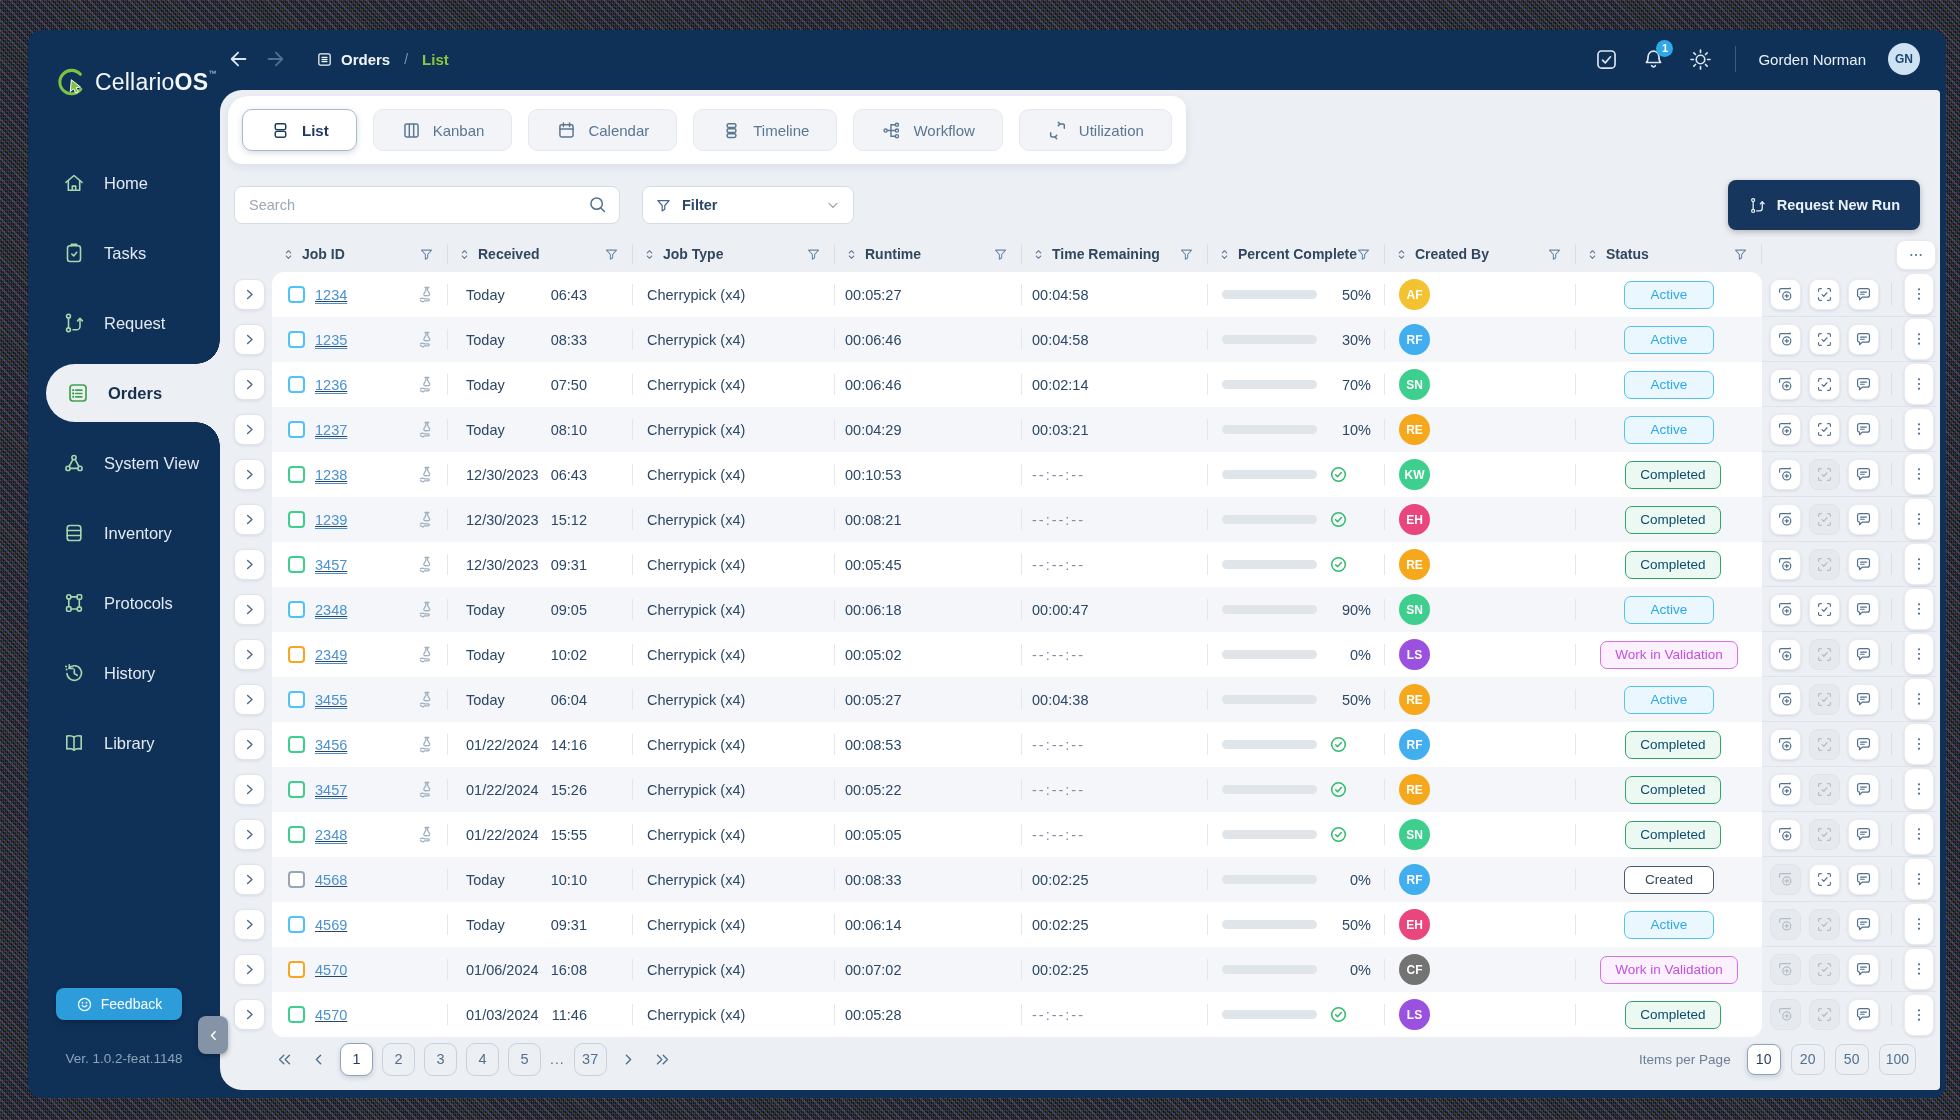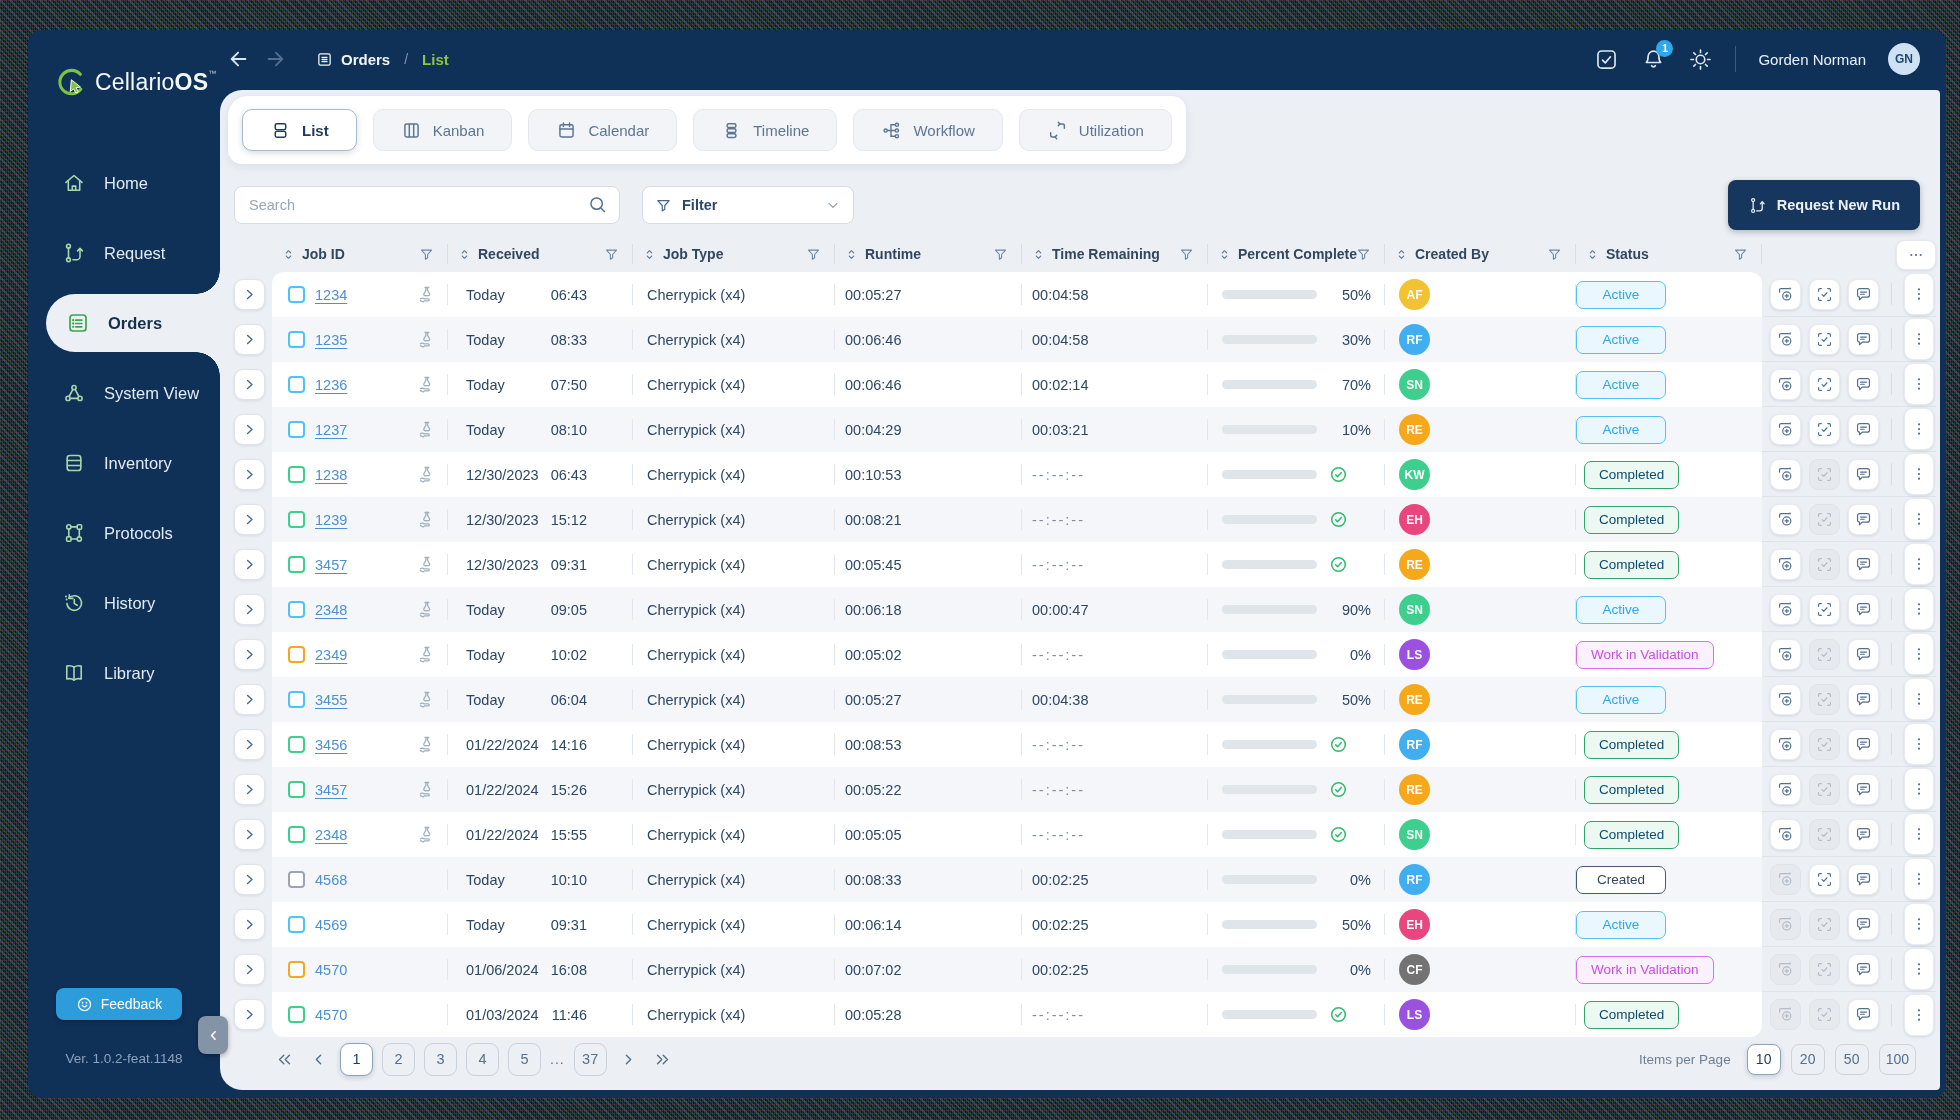--- a/index.html
+++ b/index.html
@@ -88,38 +88,38 @@
 #rows{position:absolute;top:182px;left:14px;right:4px;}
 .row{display:flex;height:45px;align-items:stretch;}
 .expand-slot{width:38px;flex:none;display:flex;align-items:center;}
 .expand-btn{width:31px;height:31px;border:1px solid #DFE4EA;border-radius:9px;background:#fff;color:#4A6685;display:flex;align-items:center;justify-content:center;cursor:pointer;box-shadow:0 1px 3px rgba(25,50,90,.10);}
 .cells{display:flex;background:#fff;}
 .row:nth-child(even) .cells{background:#F4F6F9;}
 .row:first-child .cells{border-radius:12px 12px 0 0;}
 .row:last-child .cells{border-radius:0 0 12px 12px;}
 .cell{position:relative;display:flex;align-items:center;font-size:14.5px;color:#2C4765;}
 .cell:not(.c8)::after{content:"";position:absolute;right:0;top:12px;bottom:12px;width:1px;background:var(--line);}
-.cell.c1{gap:10px;padding-left:16px;}
+.cell.c1{gap:10px;padding-left:16px;text-decoration:underline;}
 .cbx{width:17px;height:17px;border-radius:4px;border:2px solid var(--blue);background:#fff;flex:none;cursor:pointer;}
 .jid{color:var(--link);cursor:pointer;}
 .jid.lnk{text-decoration:underline;text-underline-offset:3px;}
 .hand{margin-left:auto;margin-right:10px;color:#9FB0C0;}
 .cell.c2{justify-content:space-between;padding:0 46px 0 18px;}
 .cell.c3{padding-left:14px;}
 .cell.c4,.cell.c5{padding-left:10px;}
 .dim{color:#7F90A1;letter-spacing:2px;}
 .cell.c6{gap:0;padding:0 14px;}
 .bar{width:95px;height:9px;border-radius:5px;background:var(--track);overflow:hidden;flex:none;}
 .fill{height:100%;border-radius:5px;background:var(--bluefill);}
 .fill.done{background:var(--cgreen);}
 .pct{margin-left:auto;font-size:14.5px;color:#2C4765;text-align:right;}
 .chk{margin-left:12px;color:var(--cgreen);}
 .cell.c7{padding-left:14px;}
 .avatar{width:31px;height:31px;border-radius:50%;color:#fff;font-size:12px;font-weight:700;display:flex;align-items:center;justify-content:center;}
-.cell.c8{justify-content:flex-start;}
+.cell.c8{justify-content:center;}
 .sbadge{min-width:90px;padding:0 14px;height:28px;border-radius:7px;display:flex;align-items:center;justify-content:center;font-size:13.5px;border:1.5px solid;white-space:nowrap;}
 .st-active{color:#2BA8E8;border-color:#55C3F0;background:#EAF7FE;}
 .st-completed{color:#0c4a6e;border-color:#2FA56B;background:#ECF9F2;margin-left:8px;}
 .st-wiv{color:#C44FE0;border-color:#D76FE8;background:#FBF0FE;}
 .st-created{color:#33475C;border-color:#44596F;background:#fff;}
 .act-slot{flex:1;display:flex;align-items:center;justify-content:flex-end;gap:8px;border-bottom:1px solid #DFE4EA;padding-right:2px;}
 .row:last-child .act-slot{border-bottom:none;}
 .abtn{width:31px;height:31px;border:1px solid #E8ECF0;border-radius:9px;background:#fff;color:#51708F;display:flex;align-items:center;justify-content:center;cursor:pointer;box-shadow:0 1px 3px rgba(25,50,90,.12);}
 .abtn.disabled{background:#E6E9EE;color:#B4BCC7;box-shadow:none;border-color:#E0E4EA;}
 .adiv{width:1px;height:22px;background:#D9DFE6;margin:0 4px;}
@@ -209,20 +209,30 @@
               <path d="M4 11.4 12 4.5l8 6.9"></path>
               <path d="M6.3 9.7v9.6h11.4V9.7"></path>
               <path d="M10.3 19.3v-4.2h3.4v4.2"></path>
             </svg>
           </span>
           <span>Home</span>
         </div>
         <div class="nav-item">
           <span class="nicon">
             <svg width="24" height="24" viewBox="0 0 24 24" fill="none" stroke="currentColor" stroke-width="1.6" stroke-linecap="round" stroke-linejoin="round">
+              <rect x="5.5" y="4.8" width="13" height="15.7" rx="2.4"></rect>
+              <path d="M9.3 4.8V3.4h5.4v1.4"></path>
+              <path d="m9.8 13 1.9 1.9 3-3.6"></path>
+            </svg>
+          </span>
+          <span>Tasks</span>
+        </div>
+        <div class="nav-item">
+          <span class="nicon">
+            <svg width="24" height="24" viewBox="0 0 24 24" fill="none" stroke="currentColor" stroke-width="1.6" stroke-linecap="round" stroke-linejoin="round">
               <circle cx="6.5" cy="5.2" r="1.9"></circle>
               <circle cx="6.5" cy="18.8" r="1.9"></circle>
               <path d="M6.5 7.1v9.8M11 18.8h3.6a3.4 3.4 0 0 0 3.4-3.4V8"></path>
               <path d="M15.6 9.9 18 7.3l2.4 2.6"></path>
             </svg>
           </span>
           <span>Request</span>
         </div>
         <div class="nav-item active">
           <span class="nicon">

